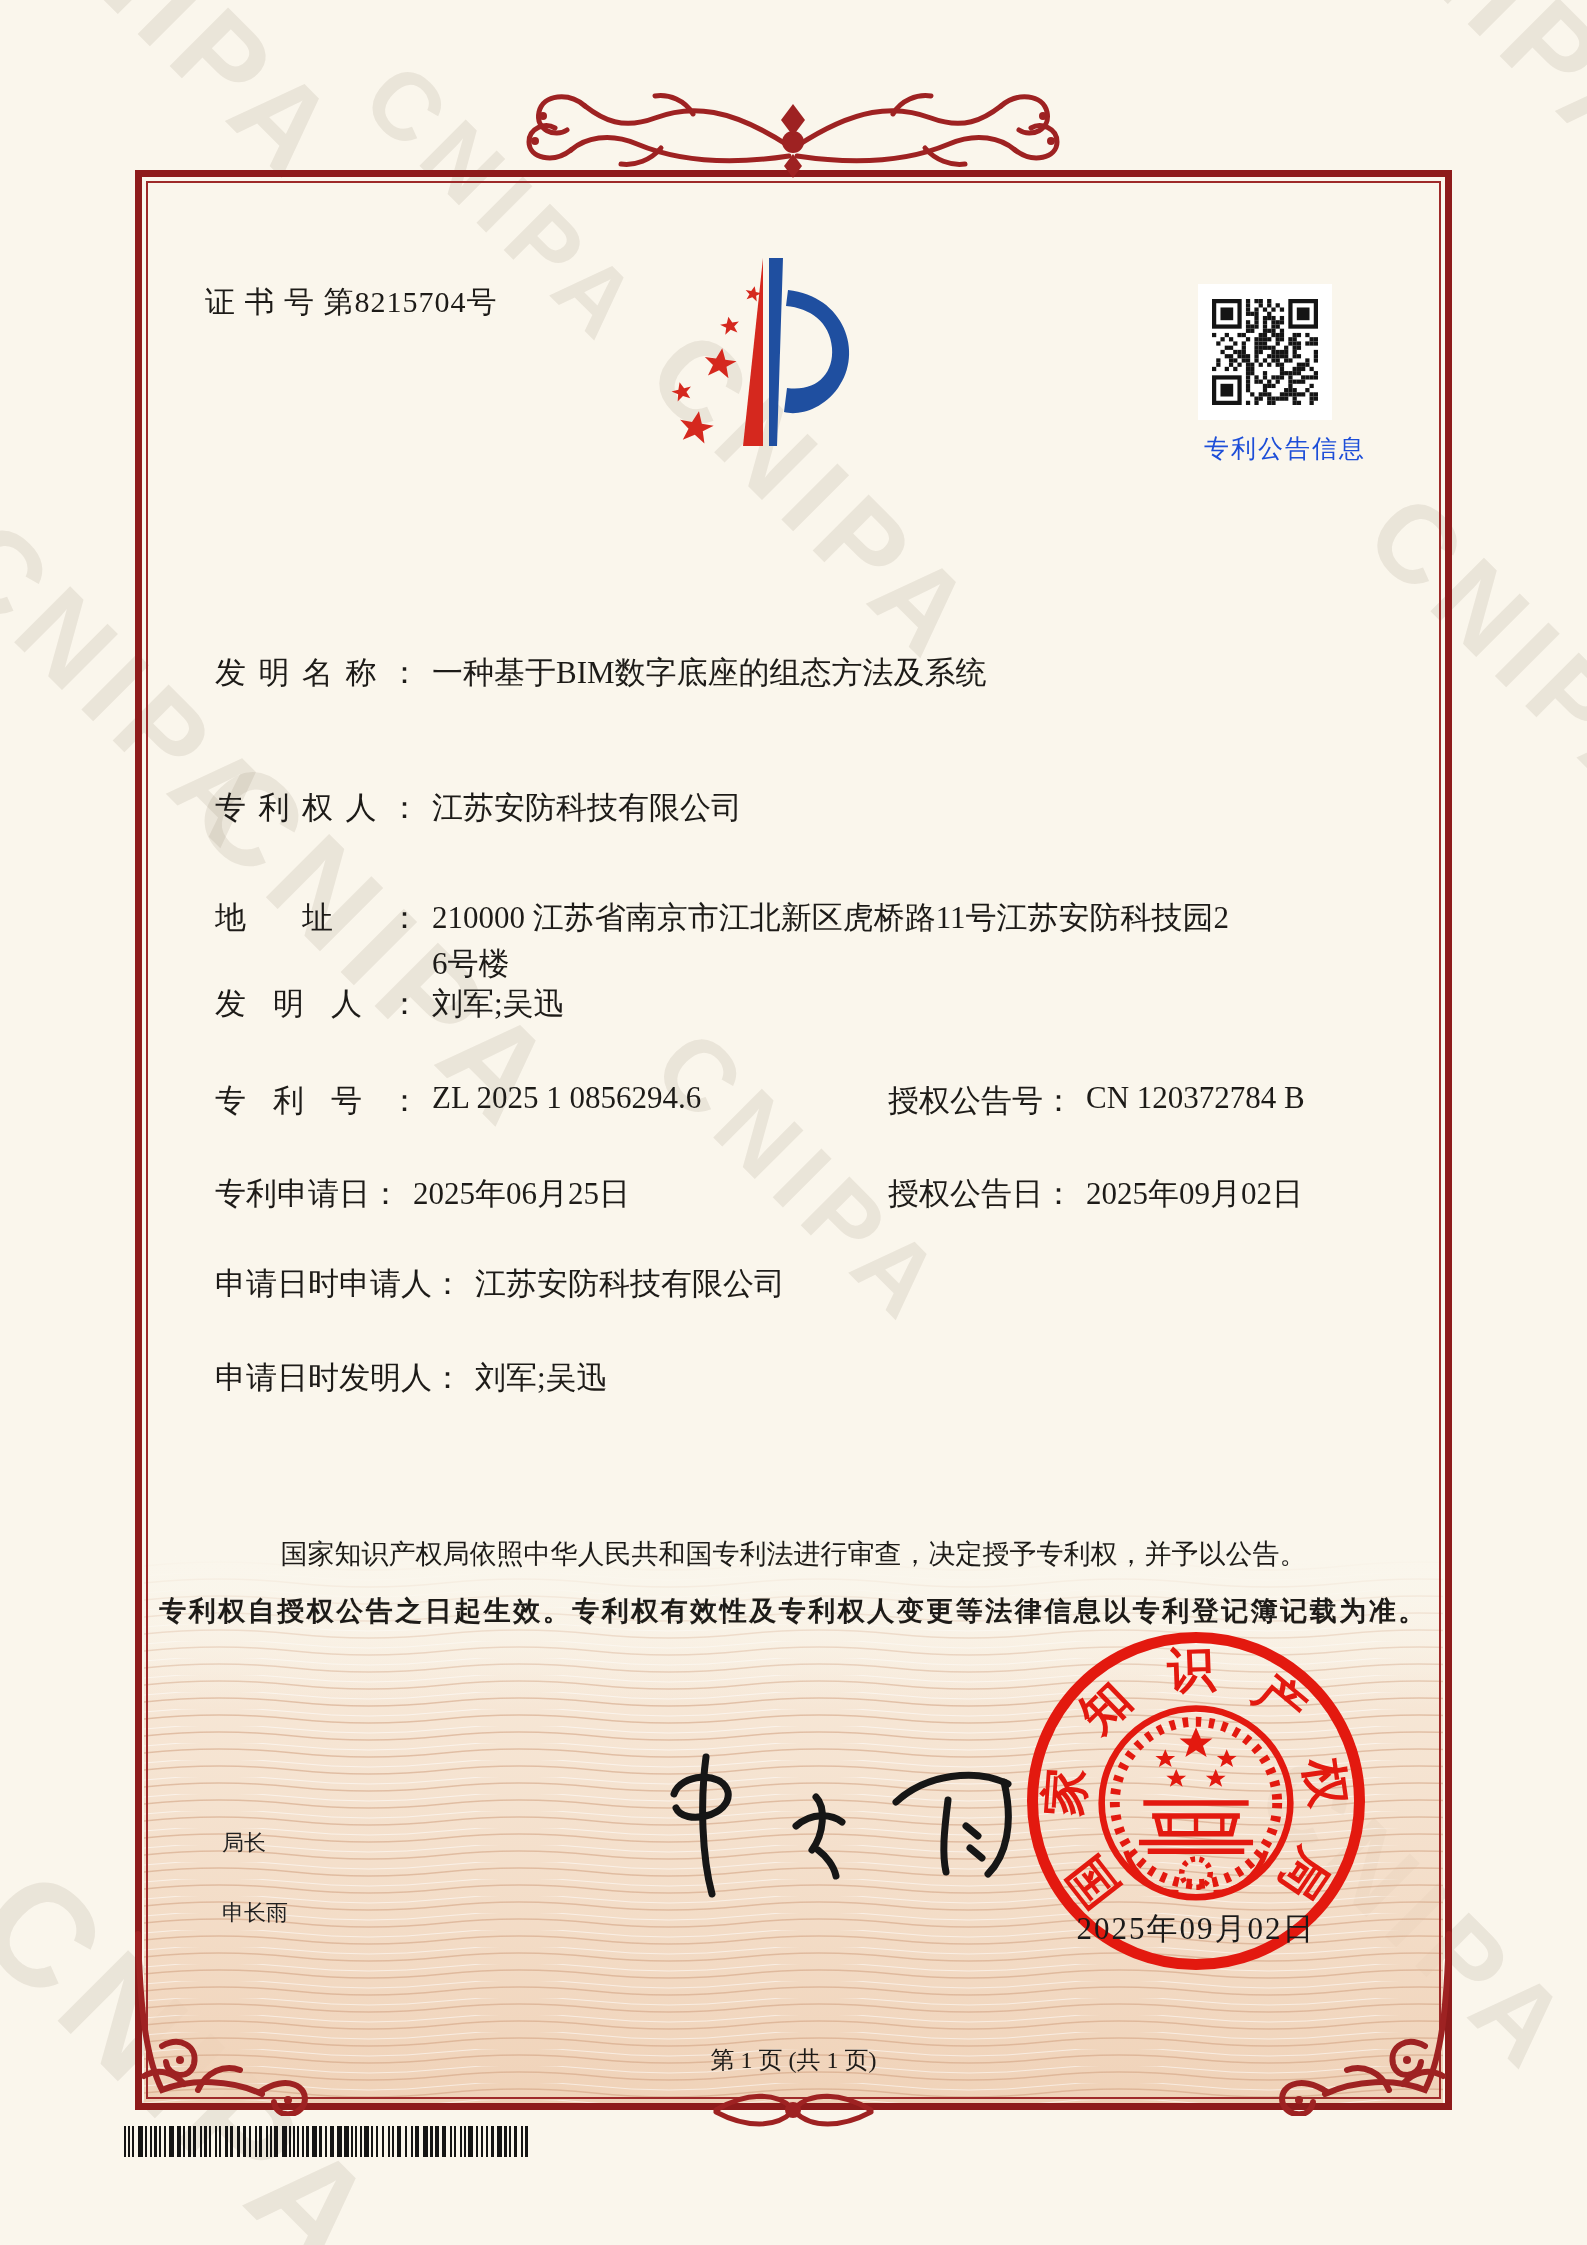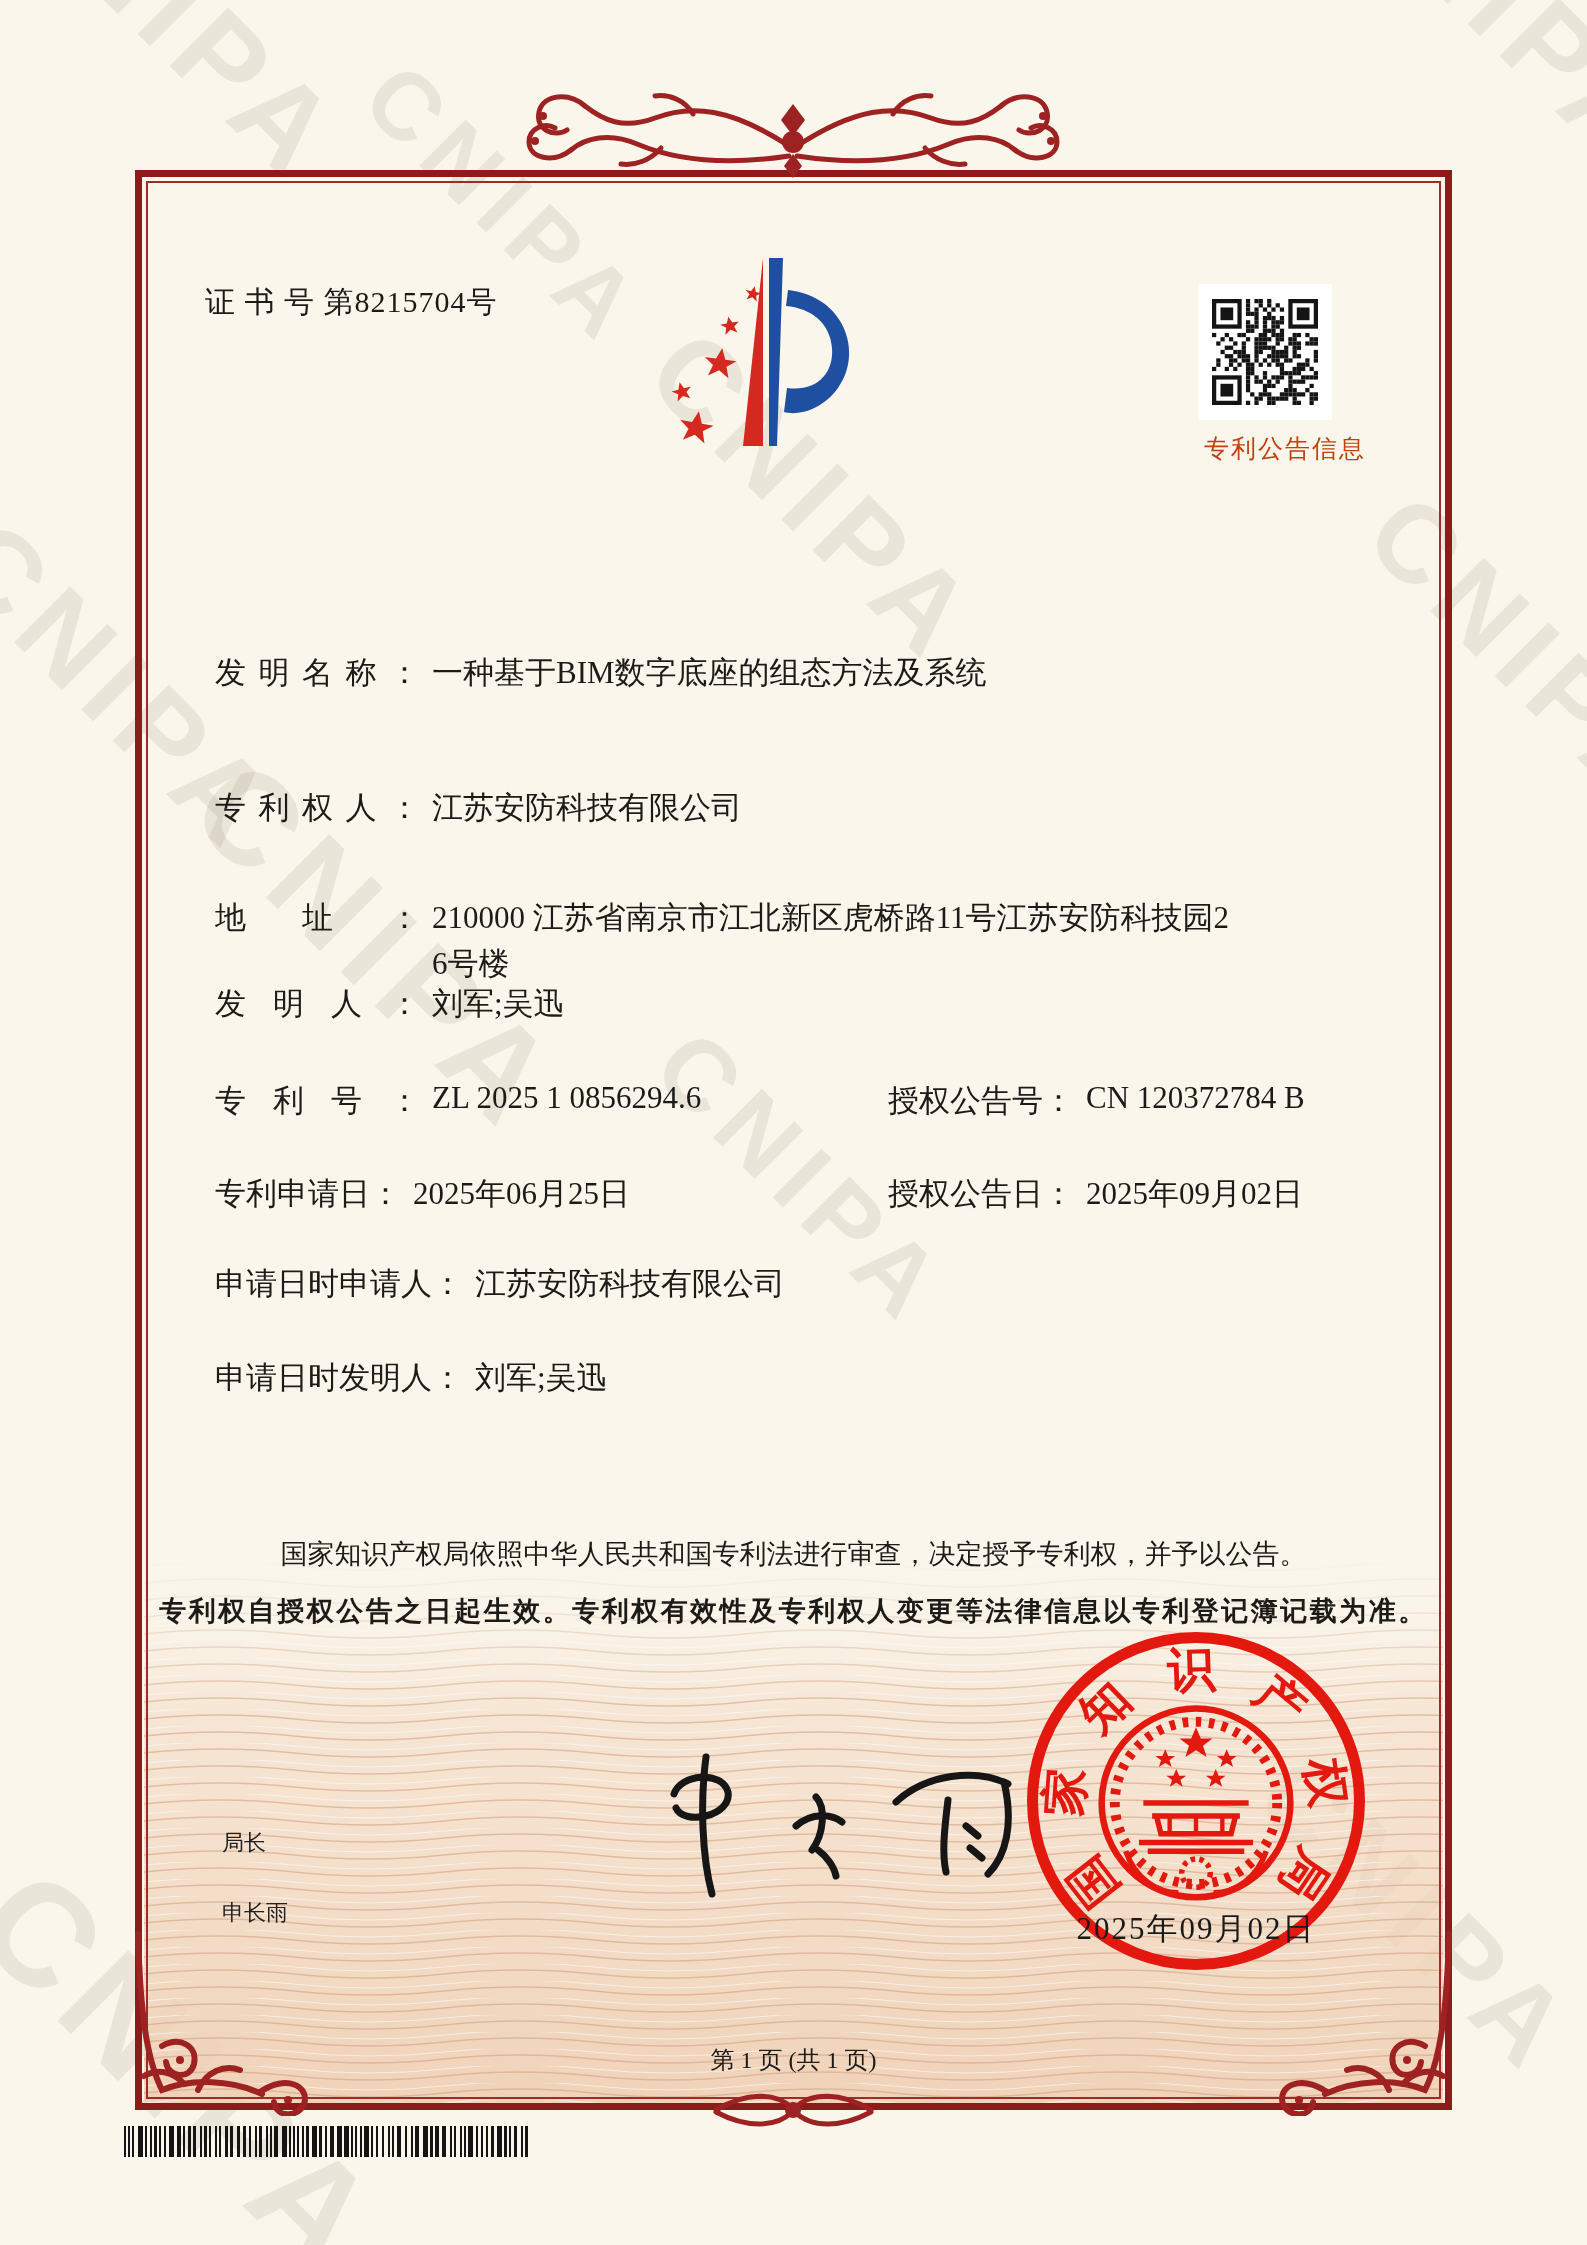--- a/index.html
+++ b/index.html
@@ -20,21 +20,21 @@
   .certno{left:205px;top:282px;font-size:30px;letter-spacing:1px;}
   .title{left:0;right:0;top:472px;text-align:center;font-size:68px;font-weight:bold;letter-spacing:26px;padding-left:26px;}
   .row{left:215px;font-size:31px;}
   .row2{left:888px;font-size:31px;}
   .lab{display:inline-block;width:205px;text-align:justify;text-align-last:justify;vertical-align:top;}
   .lab2{display:inline-block;vertical-align:top;}
   .val{margin-left:12px;}
   .legal{left:0;right:0;text-align:center;font-size:27px;}
   .qrbox{position:absolute;left:1198px;top:284px;width:134px;height:136px;background:#ffffff;z-index:4;}
   .qrbox svg{position:absolute;left:14px;top:15px;}
-  .qrlabel{left:1160px;top:432px;width:250px;text-align:center;font-size:25px;color:#c2410c;letter-spacing:2px;}
+  .qrlabel{left:1160px;top:432px;width:250px;text-align:center;font-size:25px;color:#1d4ed8;letter-spacing:2px;}
   .dirlabel{left:222px;font-size:22px;font-family:Liberation Serif, serif;font-weight:500;color:#222;}
   .sig{position:absolute;left:636px;top:1742px;z-index:5;}
   
   .seal{position:absolute;left:1027px;top:1632px;width:338px;height:338px;z-index:5;}
   .seal-ring{position:absolute;inset:0;border:11px solid #e3190f;border-radius:50%;box-sizing:border-box;}
   .seal-ch{position:absolute;left:50%;top:50%;font-size:48px;font-weight:bold;color:#e3190f;
            font-family:"Liberation Serif","DejaVu Serif",serif;}
   .seal-emblem{position:absolute;left:59px;top:70px;}
   .seal-date{position:absolute;left:0;right:0;top:276px;text-align:center;font-size:31px;color:#1a1a1a;letter-spacing:2px;z-index:6;white-space:nowrap;}
   .footerpage{left:0;right:0;top:2044px;text-align:center;font-size:24px;z-index:4;}

